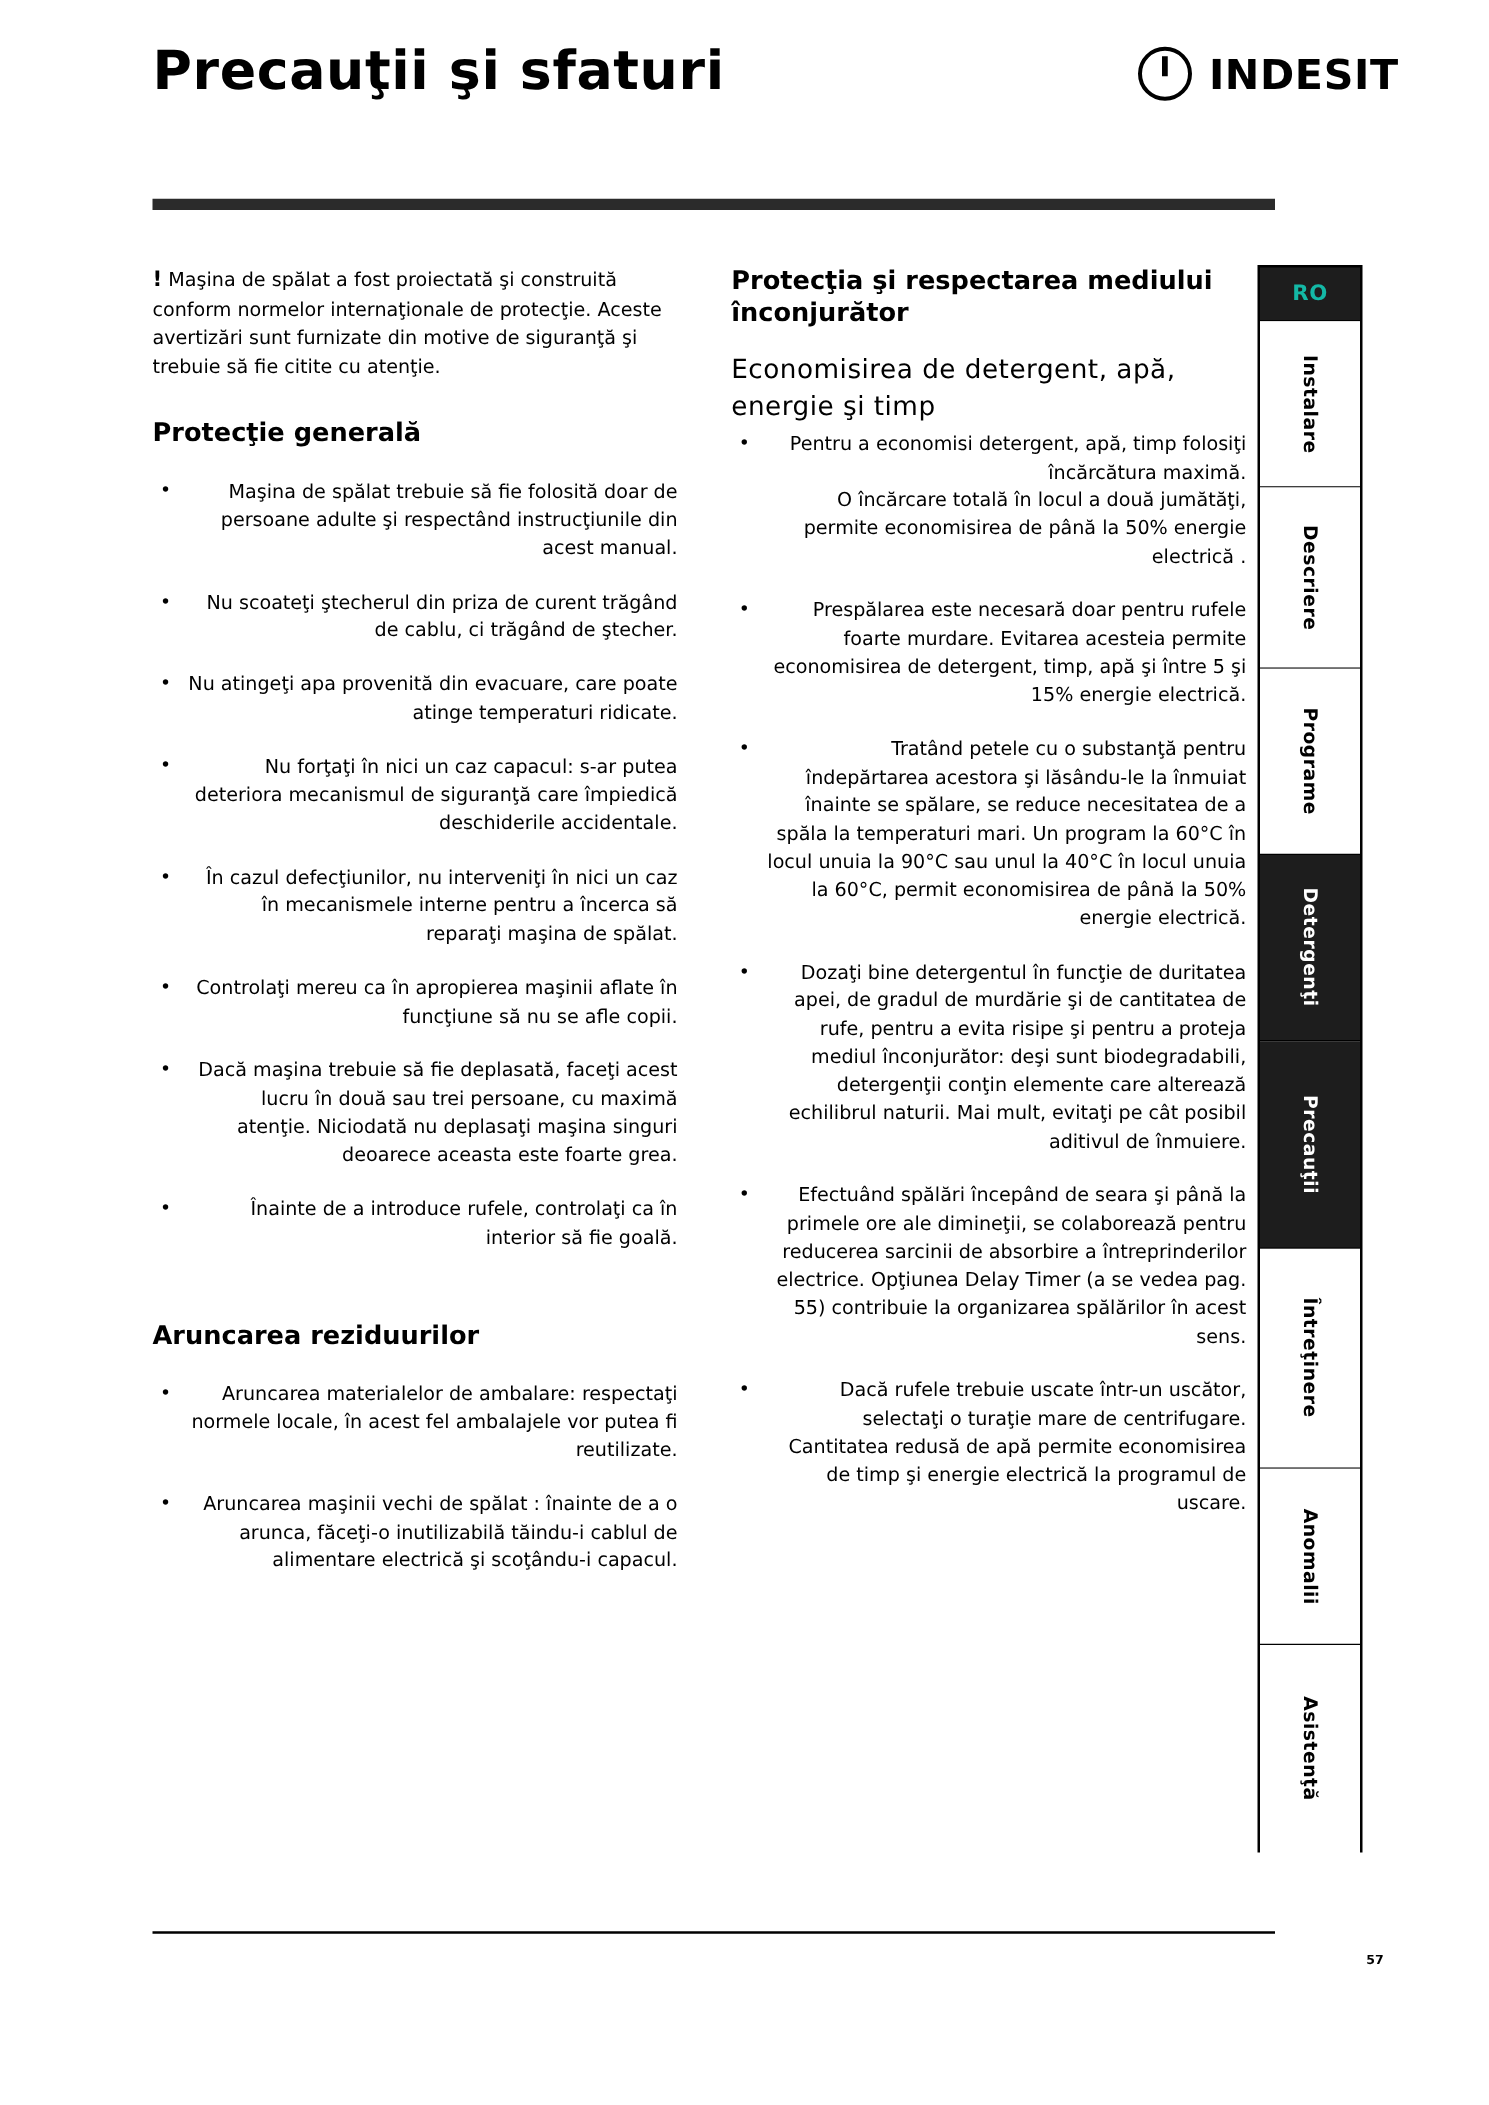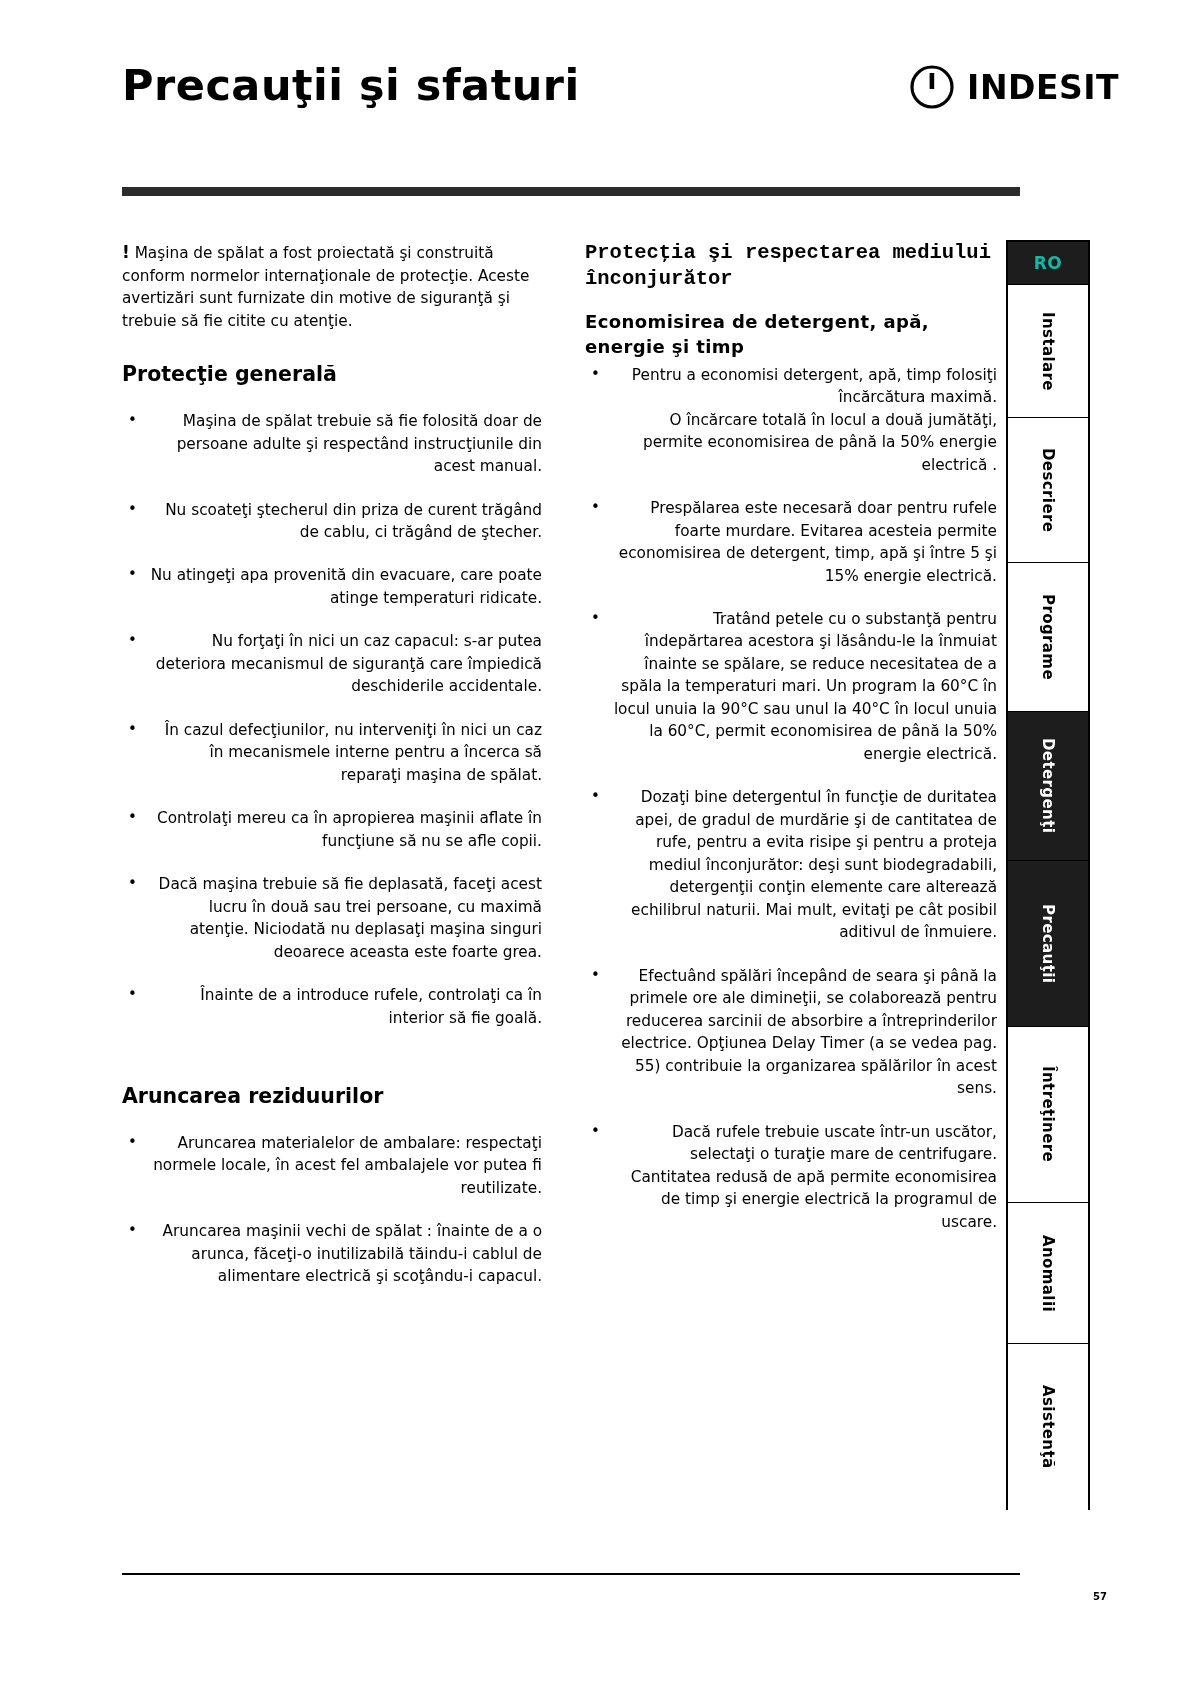--- a/index.html
+++ b/index.html
@@ -11,21 +11,20 @@
     width: 1191px;
     height: 1684px;
     position: relative;
     font-family: "DejaVu Sans", sans-serif;
     color: #000000;
     overflow: hidden;
   }
   .page {
     position: absolute;
     inset: 0;
-    margin-top: 28px;
   }
 
   
   .page-title {
     position: absolute;
     left: 122px;
     top: 32px;
     font-size: 43px;
     font-weight: bold;
     letter-spacing: 0.5px;
@@ -101,25 +100,24 @@
   }
 
   h2.section {
     font-size: 20.5px;
     font-weight: bold;
     margin: 0 0 22px 0;
     line-height: 1.25;
   }
   h2.section.tight {
     margin-bottom: 18px;
-    font-family: Liberation Mono, monospace;
   }
   h3.subsection {
-    font-size: 18px;
-    font-weight: bold;
+    font-size: 21px;
+    font-weight: normal;
     margin: 0 0 4px 0;
     line-height: 1.4;
     letter-spacing: 0.4px;
   }
 
   ul.bullets {
     list-style: none;
     margin: 0;
     padding: 0;
     text-align: right;

